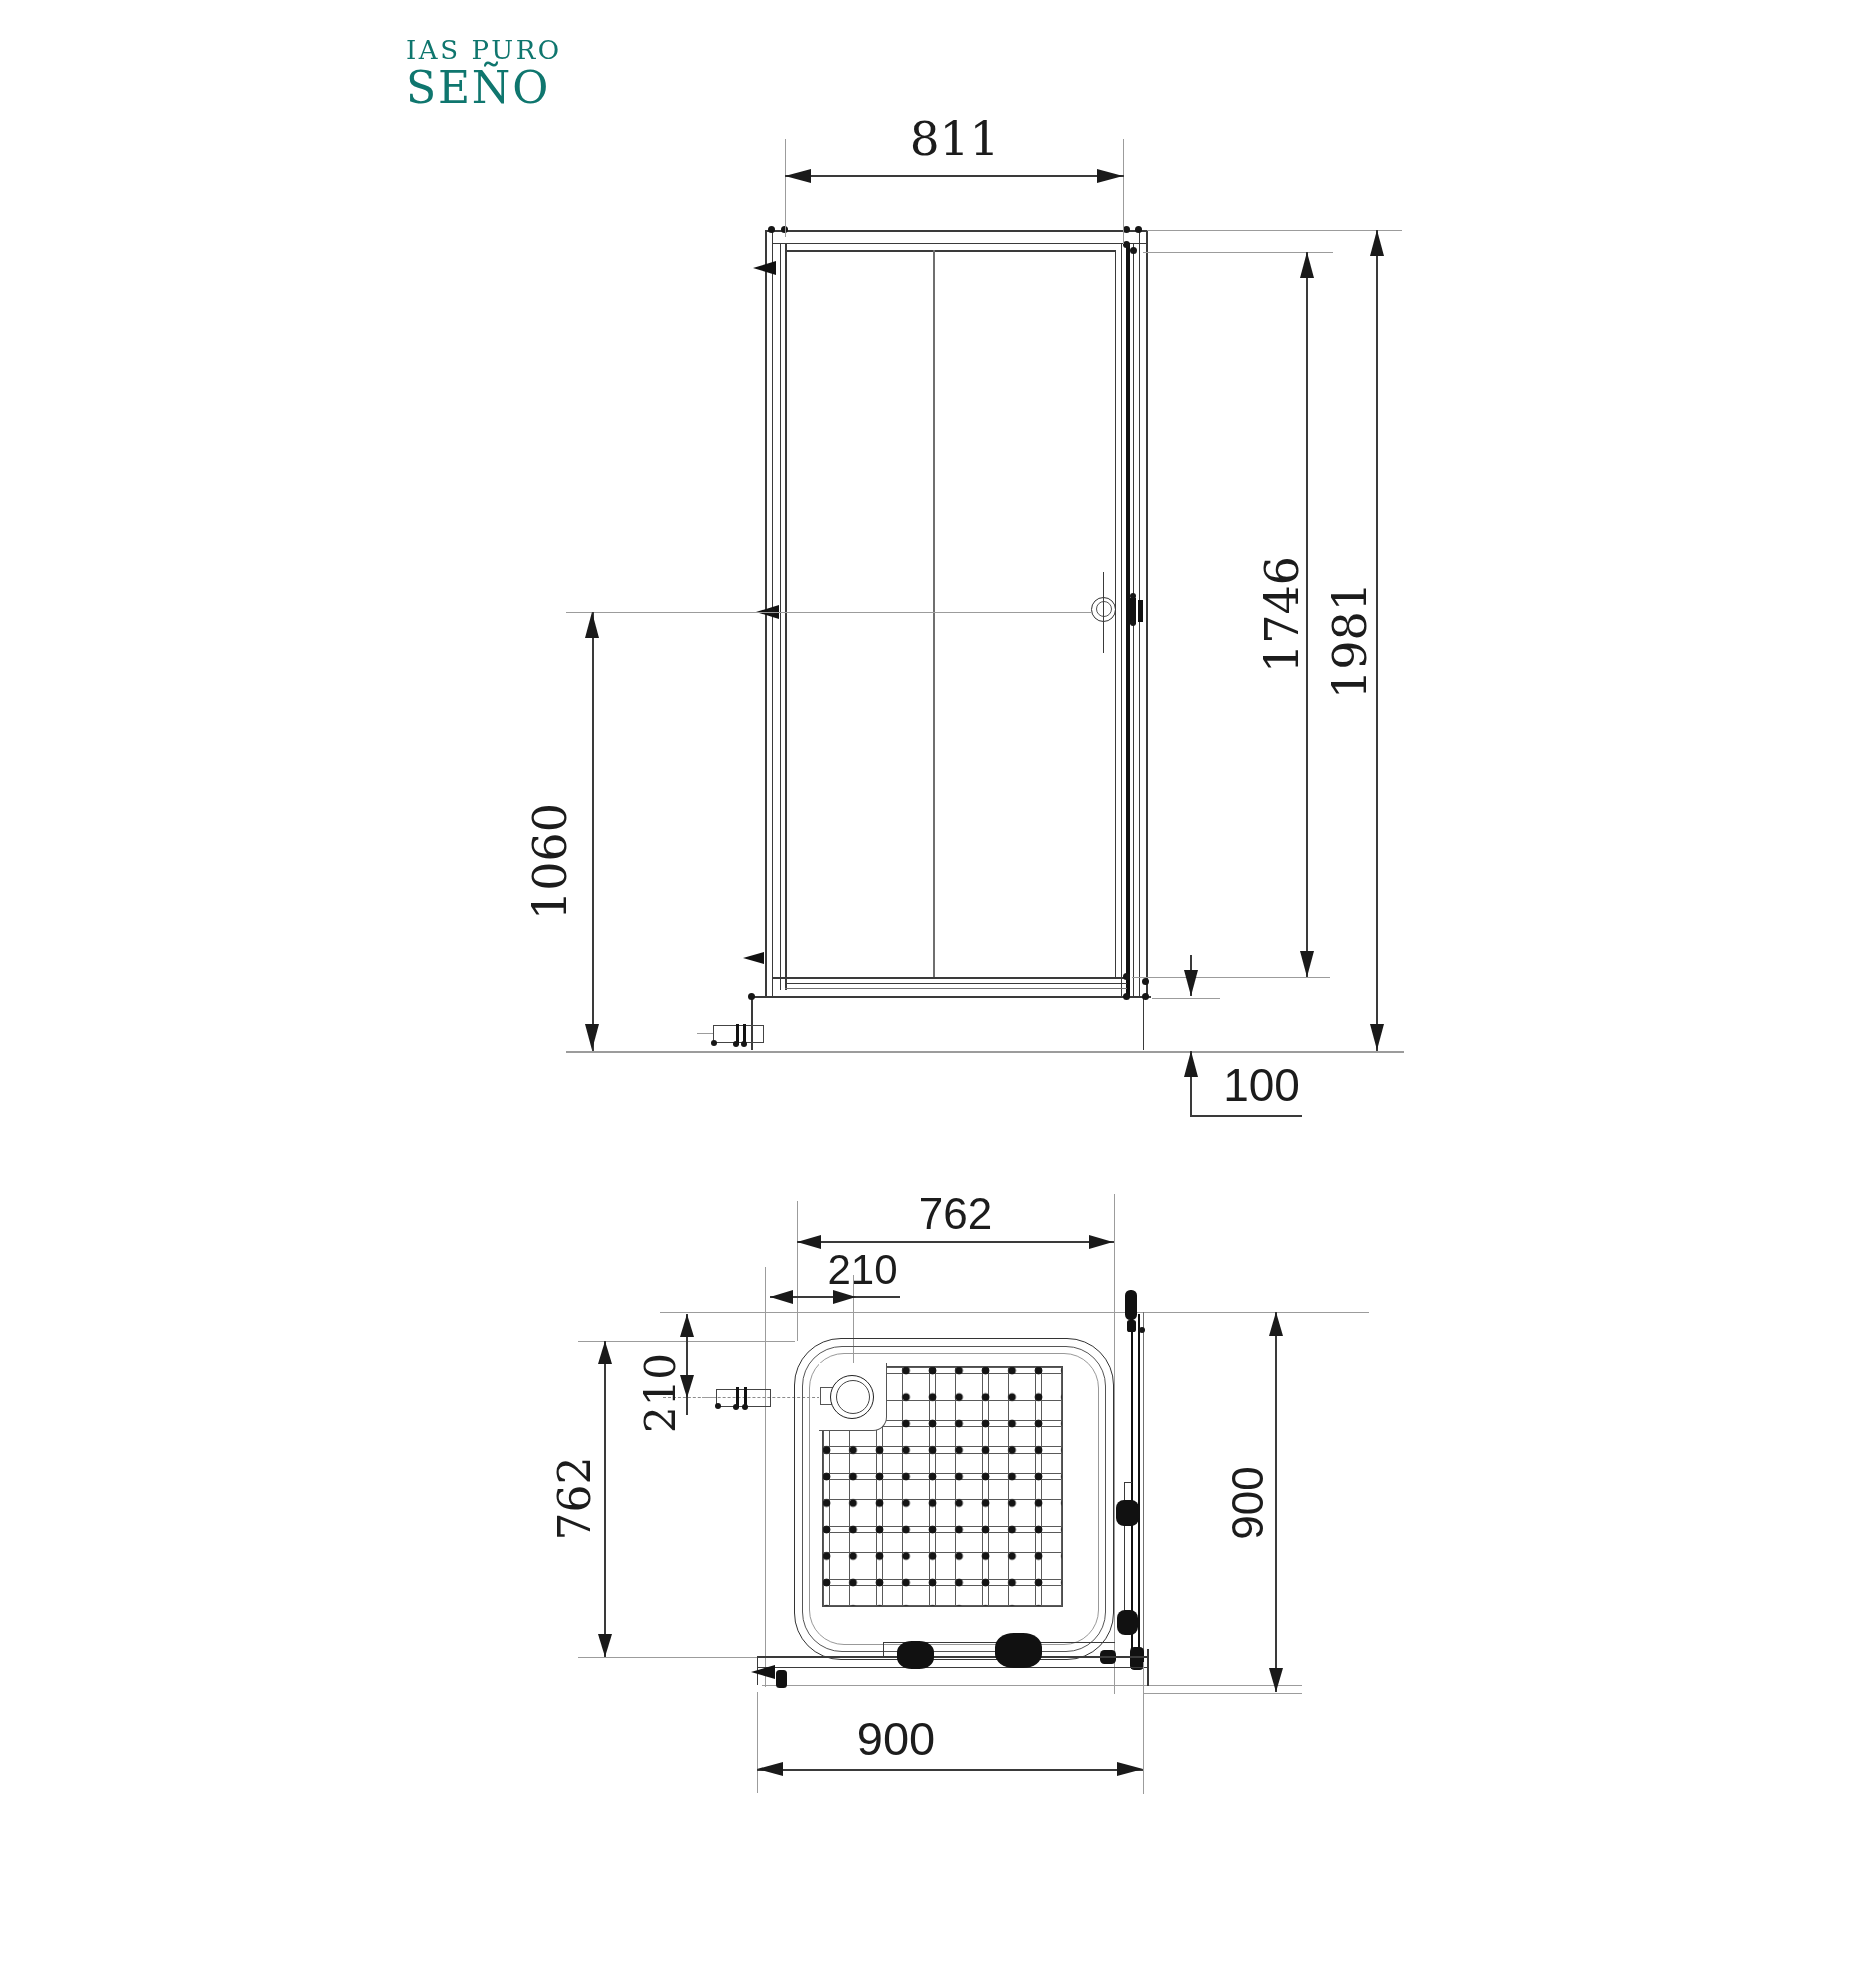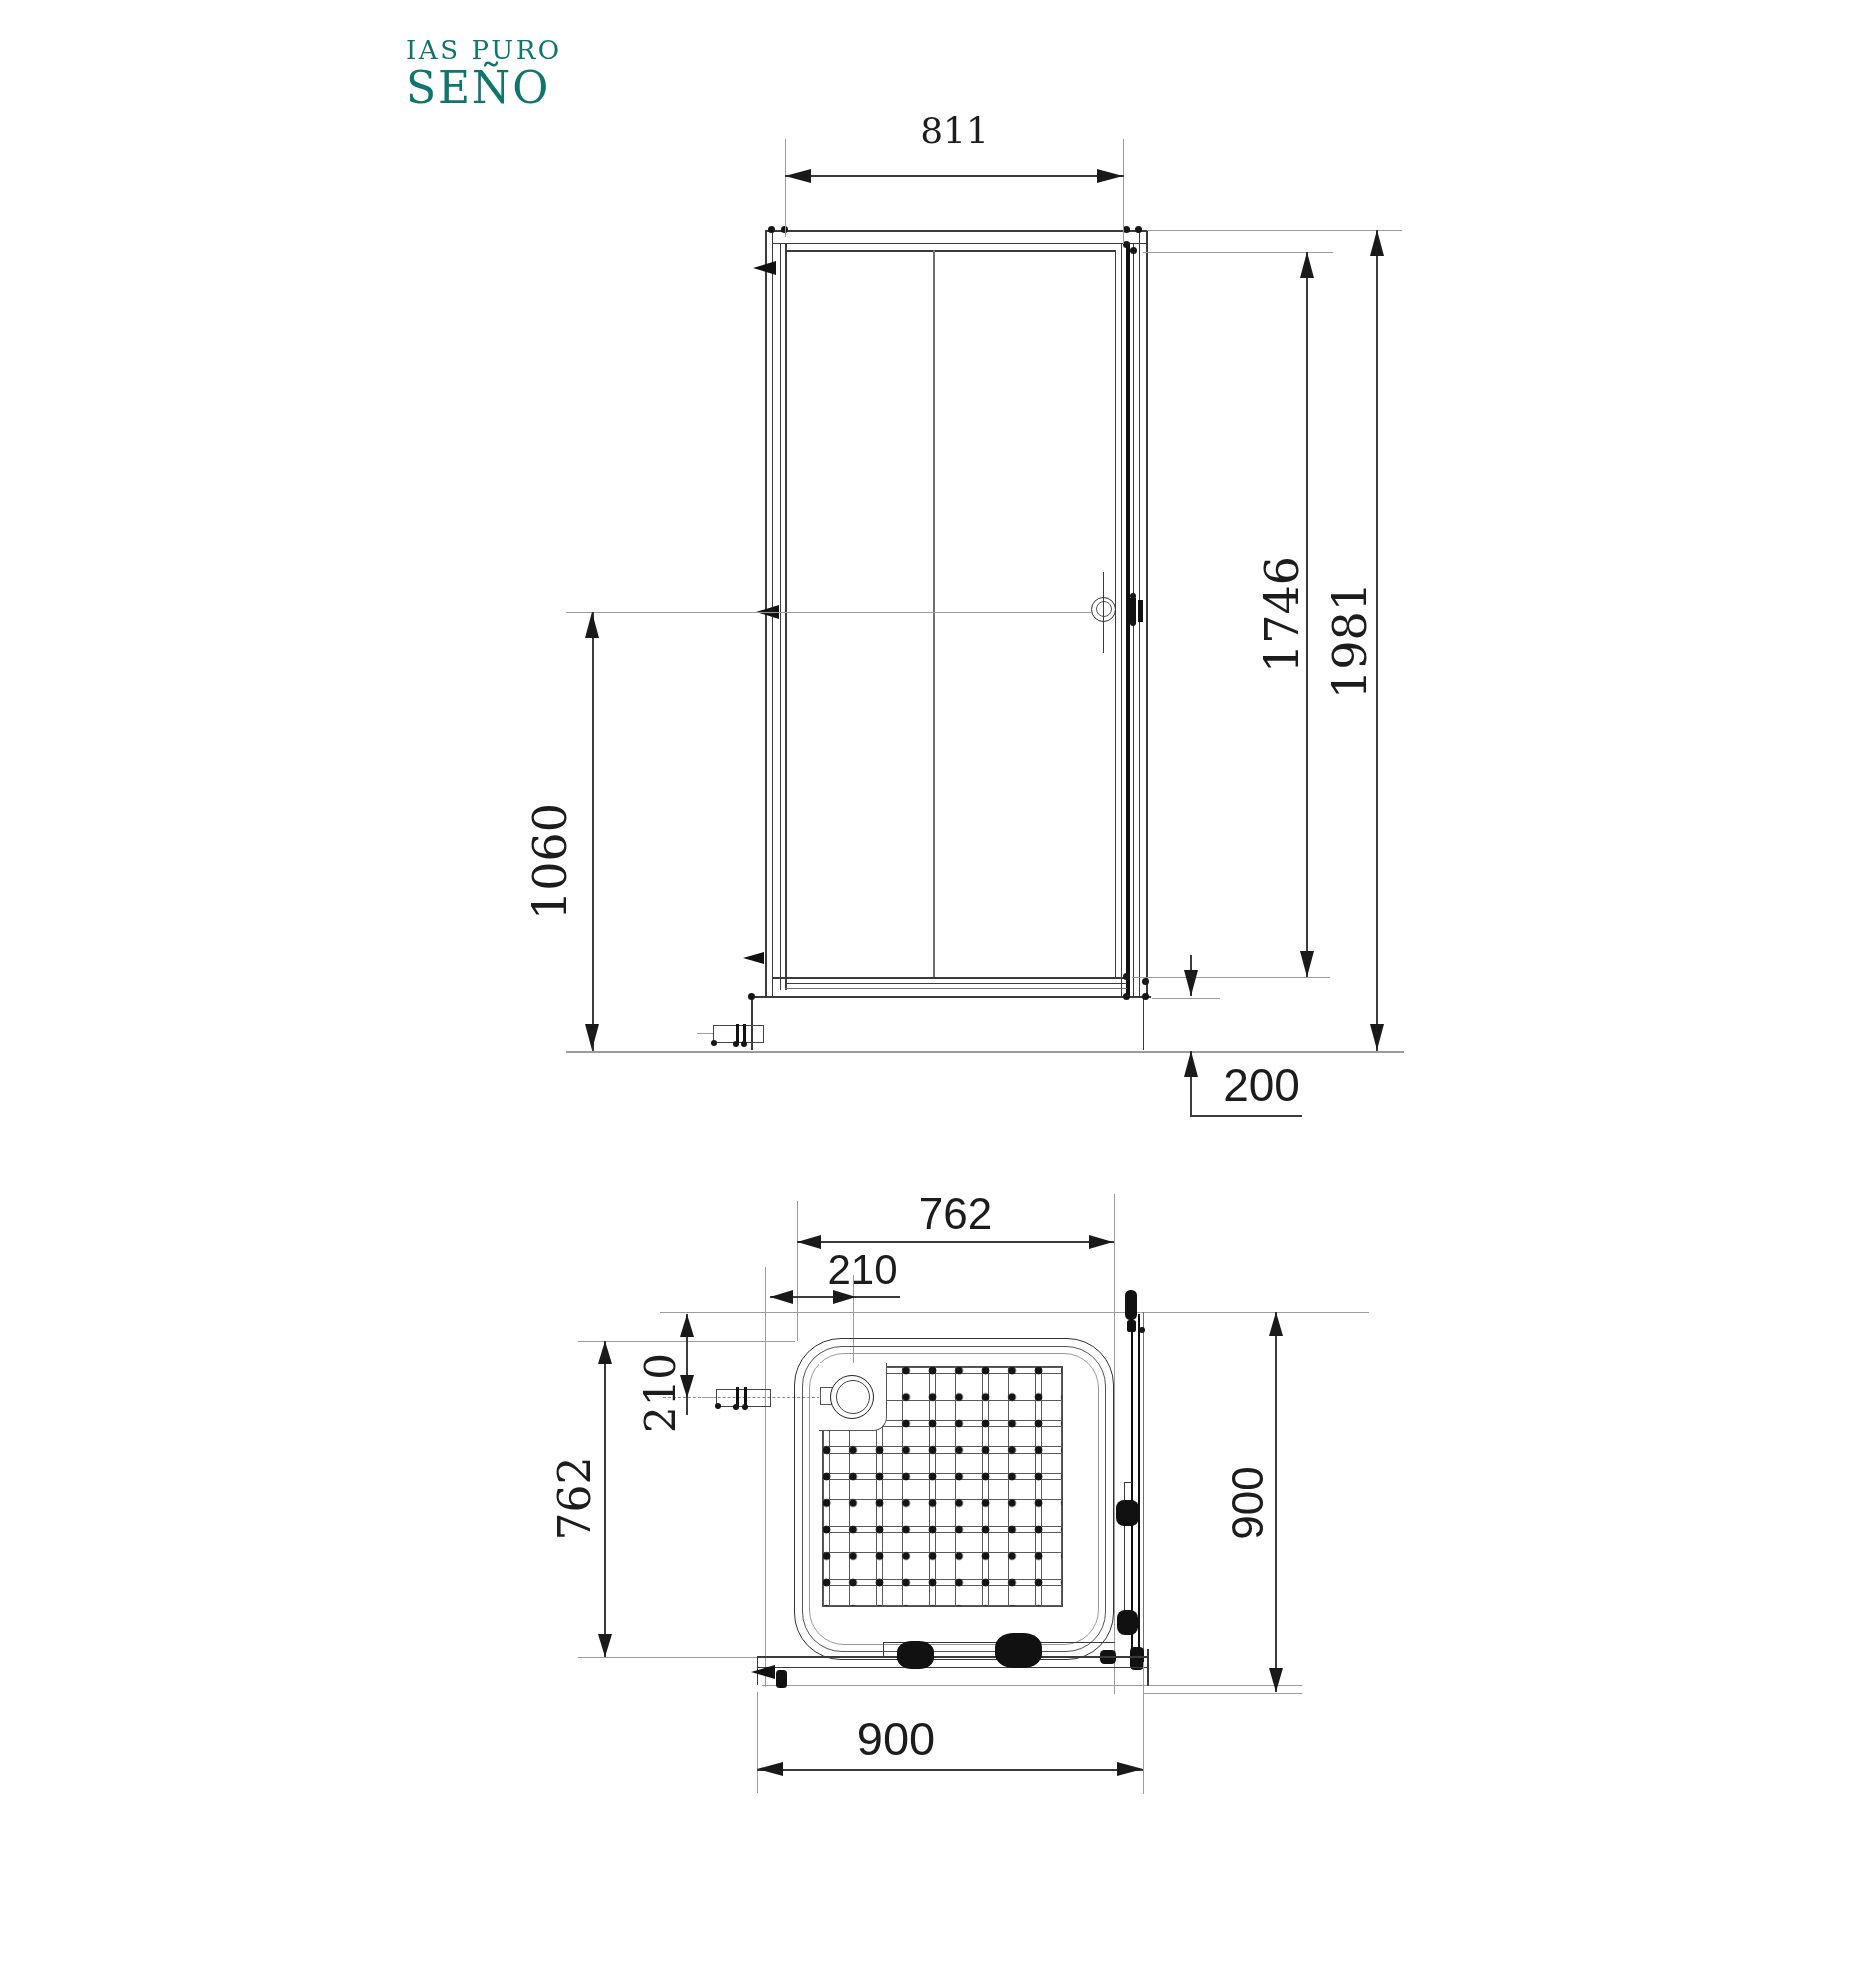--- a/index.html
+++ b/index.html
@@ -101,21 +101,21 @@
   <div class="dot" style="left:1123px;top:973px;"></div>
   <div class="dot" style="left:1123px;top:993px;"></div>
   <div class="dot" style="left:1142px;top:978px;"></div>
   <div class="dot" style="left:1142px;top:993px;"></div>
 
   <div class="lg vl" style="left:785px;top:139px;height:98px;"></div>
   <div class="lg vl" style="left:1123px;top:139px;height:105px;"></div>
   <div class="l hl" style="left:785px;top:175px;width:339px;height:1.8px;"></div>
   <div class="tri" style="left:785px;top:169px;border-width:7px 26px 7px 0;border-right-color:#1a1a1a;"></div>
   <div class="tri" style="left:1097px;top:169px;border-width:7px 0 7px 26px;border-left-color:#1a1a1a;"></div>
-  <div class="dim serif" style="left:891px;top:104px;width:127px;height:53px;font-size:36px;">811</div>
+  <div class="dim serif" style="left:891px;top:112px;width:127px;height:53px;font-size:47px;">811</div>
 
   <div class="lg hl" style="left:1143px;top:252px;width:190px;"></div>
   <div class="lg hl" style="left:1132px;top:977px;width:198px;"></div>
   <div class="l vl" style="left:1306px;top:252px;height:725px;width:1.8px;"></div>
   <div class="tri" style="left:1300px;top:252px;border-width:0 7px 26px 7px;border-bottom-color:#1a1a1a;"></div>
   <div class="tri" style="left:1300px;top:951px;border-width:26px 7px 0 7px;border-top-color:#1a1a1a;"></div>
   <div class="dim serif rot" style="left:1220px;top:590px;width:123px;height:49px;font-size:46px;">1746</div>
 
   <div class="lg hl" style="left:1147px;top:230px;width:255px;"></div>
   <div class="l vl" style="left:1376px;top:230px;height:821px;width:1.8px;"></div>
@@ -128,21 +128,21 @@
   <div class="tri" style="left:585px;top:612px;border-width:0 7px 26px 7px;border-bottom-color:#1a1a1a;"></div>
   <div class="tri" style="left:585px;top:1024px;border-width:26px 7px 0 7px;border-top-color:#1a1a1a;"></div>
   <div class="dim serif rot" style="left:483px;top:837px;width:132px;height:49px;font-size:46px;">1060</div>
 
   <div class="lg hl" style="left:1152px;top:998px;width:68px;"></div>
   <div class="l vl" style="left:1190px;top:955px;height:41px;width:1.8px;"></div>
   <div class="tri" style="left:1184px;top:970px;border-width:26px 7px 0 7px;border-top-color:#1a1a1a;"></div>
   <div class="l vl" style="left:1190px;top:1051px;height:65px;width:1.8px;"></div>
   <div class="tri" style="left:1184px;top:1051px;border-width:0 7px 26px 7px;border-bottom-color:#1a1a1a;"></div>
   <div class="l hl" style="left:1190px;top:1115px;width:112px;height:1.8px;"></div>
-  <div class="dim sans" style="left:1209px;top:1060px;width:105px;height:49px;font-size:46px;">200</div>
+  <div class="dim sans" style="left:1209px;top:1060px;width:105px;height:49px;font-size:46px;">100</div>
 
   <div class="lg vl" style="left:765px;top:1267px;height:420px;"></div>
   <div class="lg vl" style="left:1114px;top:1194px;height:500px;"></div>
   <div class="lg vl" style="left:797px;top:1201px;height:140px;"></div>
   <div class="lg hl" style="left:660px;top:1312px;width:709px;"></div>
   <div class="lg hl" style="left:578px;top:1341px;width:217px;"></div>
   <div class="lg hl" style="left:578px;top:1657px;width:217px;"></div>
   <div class="lg hl" style="left:1143px;top:1693px;width:159px;"></div>
   <div class="dash" style="left:663px;top:1397px;width:167px;"></div>
   <div class="lg vl" style="left:853px;top:1275px;height:143px;"></div>

